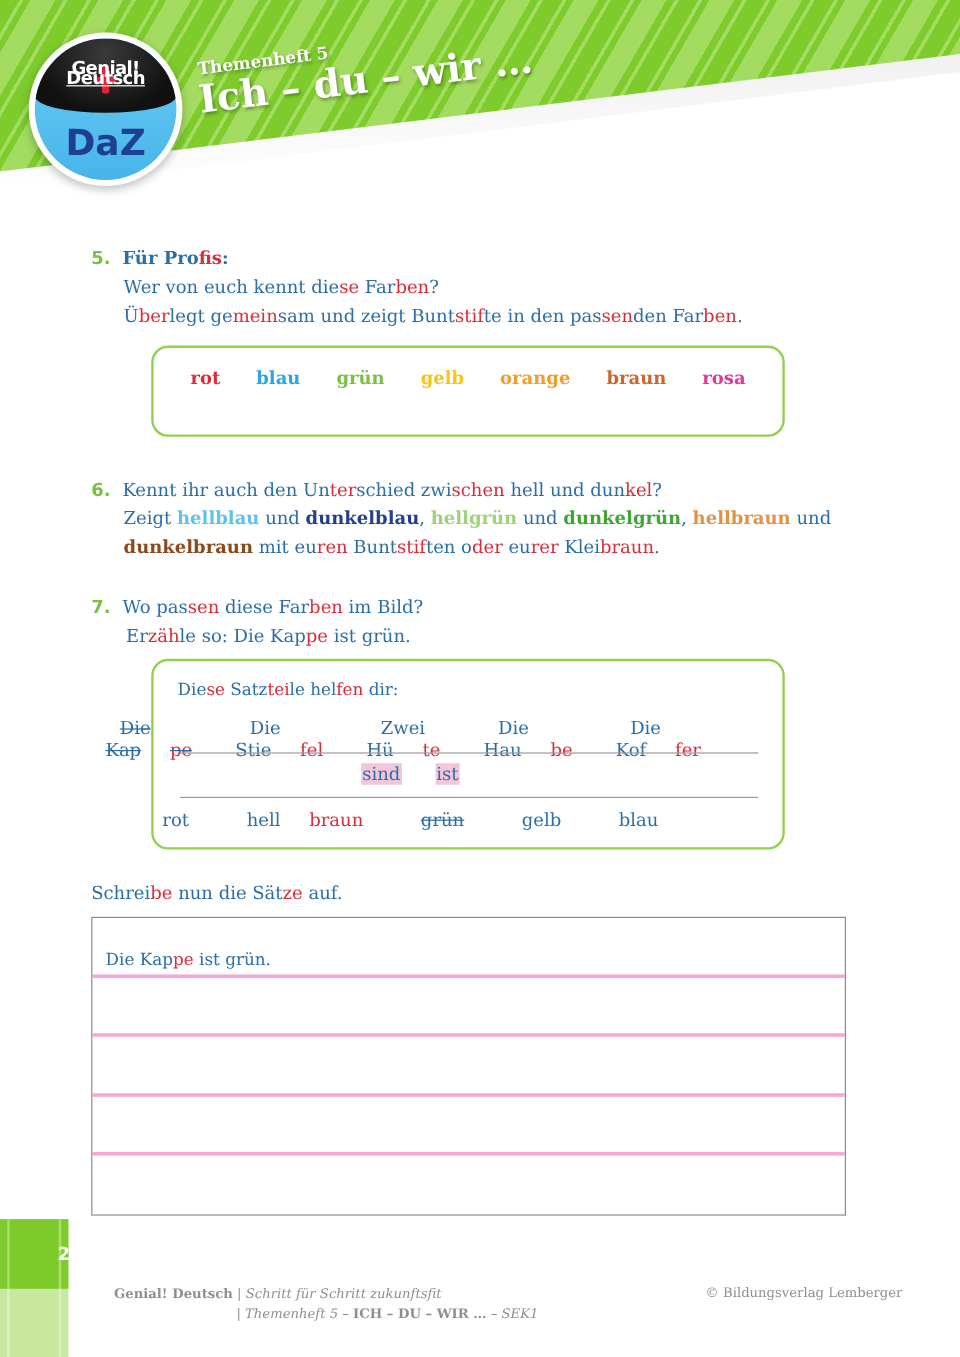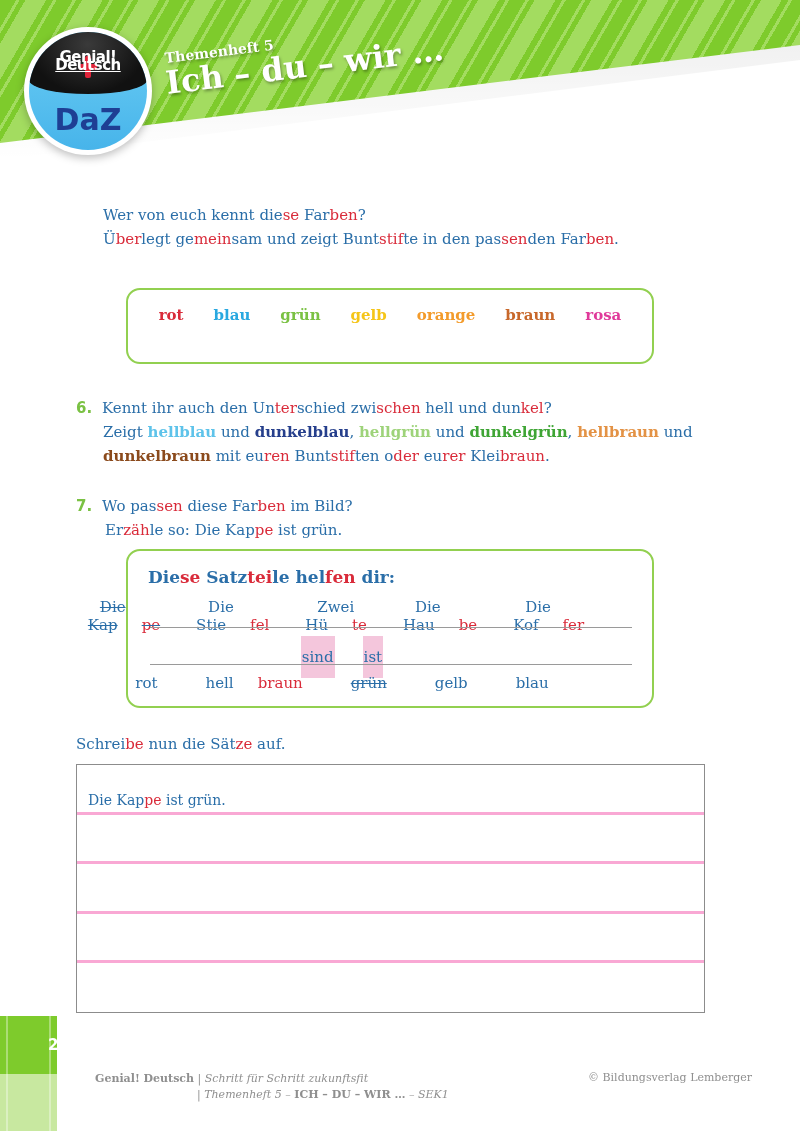--- a/index.html
+++ b/index.html
@@ -81,26 +81,26 @@
   .colors-box { left: 126px; top: 288px; width: 528px; height: 76px; }
   .color-row { position: absolute; left: 0; width: 524px; display: flex; justify-content: center; font-weight: bold; font-size: 15px; }
   .color-row span { margin: 0 16px; }
   .row1 { top: 16px; }
   .row1 span { margin: 0 15px; }
   .row2 { top: 40px; }
   .row2 span { margin: 0 20px; }
   .outline { color: #fff; -webkit-text-stroke: 1px #333; text-shadow: 0 0 0 #333; }
 
   .parts-box { left: 126px; top: 549px; width: 528px; height: 159px; }
-  .parts-title { position: absolute; left: 20px; top: 16px; font-weight: bold; font-size: 17px; }
+  .parts-title { position: absolute; left: 20px; top: 16px; font-weight: normal; font-size: 14px; }
   .parts-row { position: absolute; left: 0; width: 428px; display: flex; justify-content: center; font-size: 15px; }
   .parts-row1 { top: 47px; }
   .parts-row1 span { margin: 0 12px; }
   .parts-row2 { top: 85px; }
-  .parts-row2 span { margin: 0 14px; background: #f4c6dc; padding: 12px 1px; }
+  .parts-row2 span { margin: 0 14px; background: #f4c6dc; padding: 0 1px; }
   .parts-row3 { top: 123px; }
   .parts-row3 span { margin: 0 12px; }
   .strike { text-decoration: line-through; }
   .hr { position: absolute; left: 22px; width: 482px; height: 1px; background: #9a9a9a; }
   .hr1 { top: 76px; }
   .hr2 { top: 113px; }
 
   .write-label { position: absolute; left: 76px; top: 735px; font-size: 15px; }
   .write-table { position: absolute; left: 76px; top: 764px; width: 629px; height: 249px; border: 1px solid #8c8c8c; }
   .write-row { position: relative; height: 49.6px; border-bottom: 3px solid #f9a8d4; }
@@ -141,20 +141,23 @@
     <div class="logo-daz">DaZ</div>
   </div>
 </div>
 
 <div class="title-wrap">
   <span class="title-small">Themenheft 5</span>
   <span class="title-big">Ich – du – wir …</span>
 </div>
 
 <div class="task" style="top:203px;">
+  <span class="line">
+    <span class="num">5.</span><span class="bold"><span class="b">Für Pro</span><span class="r">fis</span><span class="b">:</span></span>
+  </span>
   <span class="line indent"><span class="b">Wer von euch kennt die</span><span class="r">se</span><span class="b"> Far</span><span class="r">ben</span><span class="b">?</span></span>
   <span class="line indent"><span class="b">Ü</span><span class="r">ber</span><span class="b">legt ge</span><span class="r">mein</span><span class="b">sam und zeigt Bunt</span><span class="r">stif</span><span class="b">te in den pas</span><span class="r">sen</span><span class="b">den Far</span><span class="r">ben</span><span class="b">.</span></span>
 </div>
 
 <div class="box colors-box">
   <div class="color-row row1">
     <span style="color:#d92b3a">rot</span>
     <span style="color:#29a8e0">blau</span>
     <span style="color:#7ac143">grün</span>
     <span style="color:#f5c518">gelb</span>

